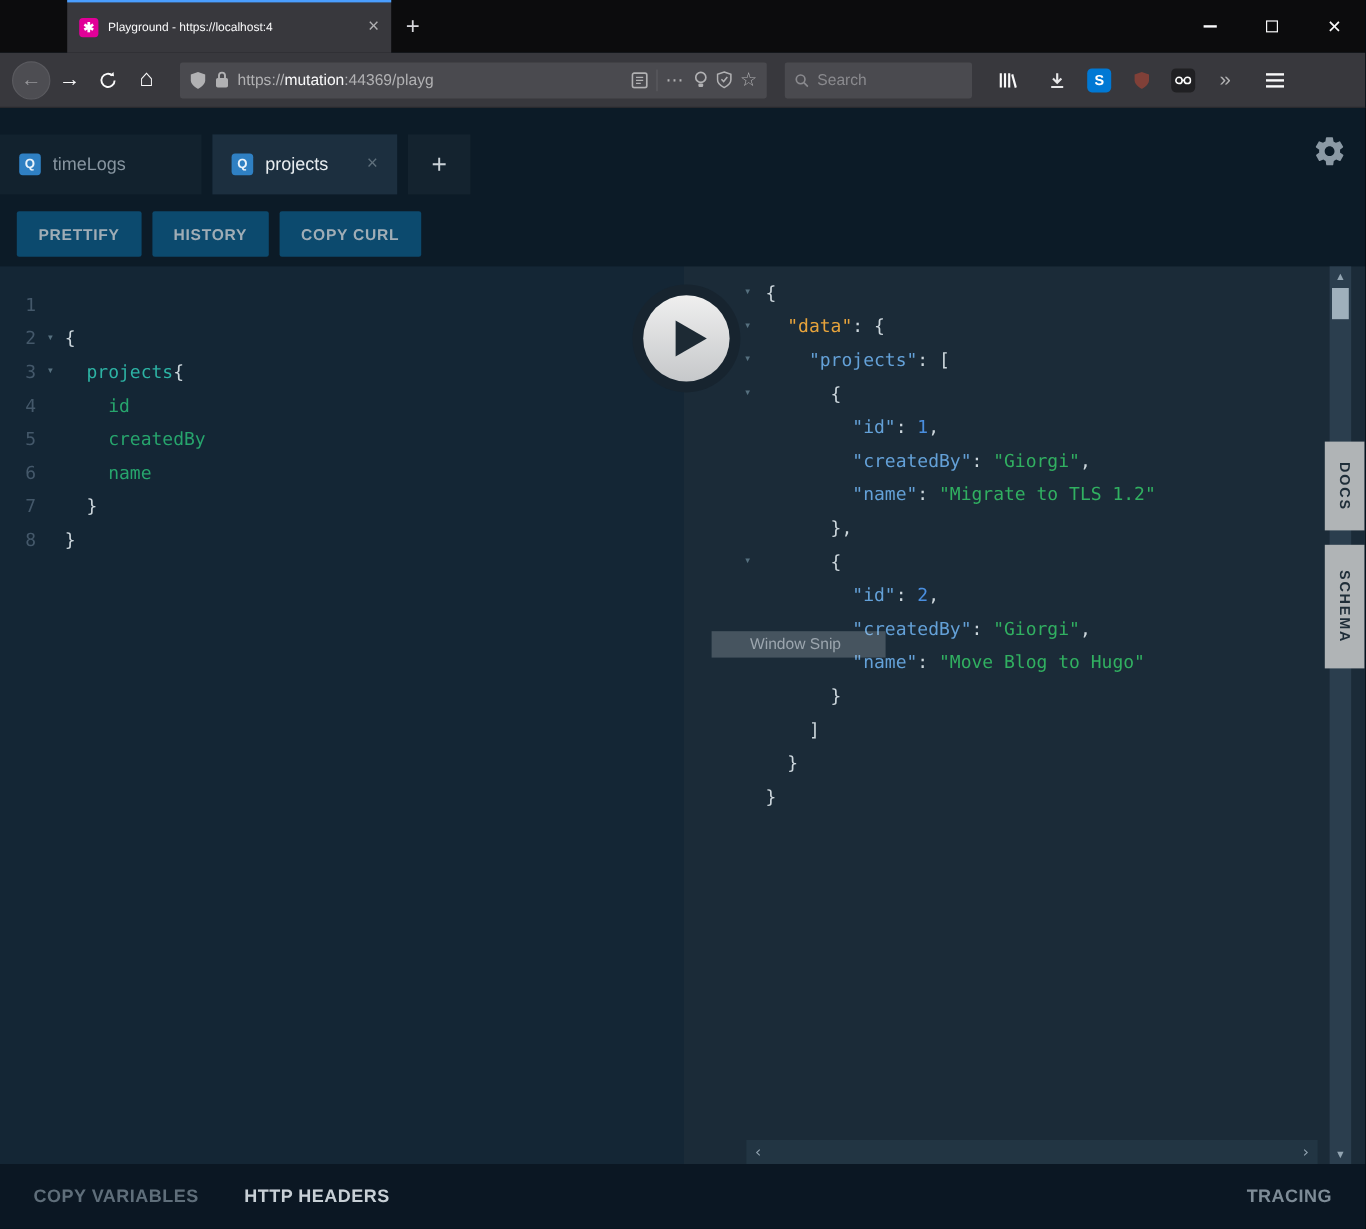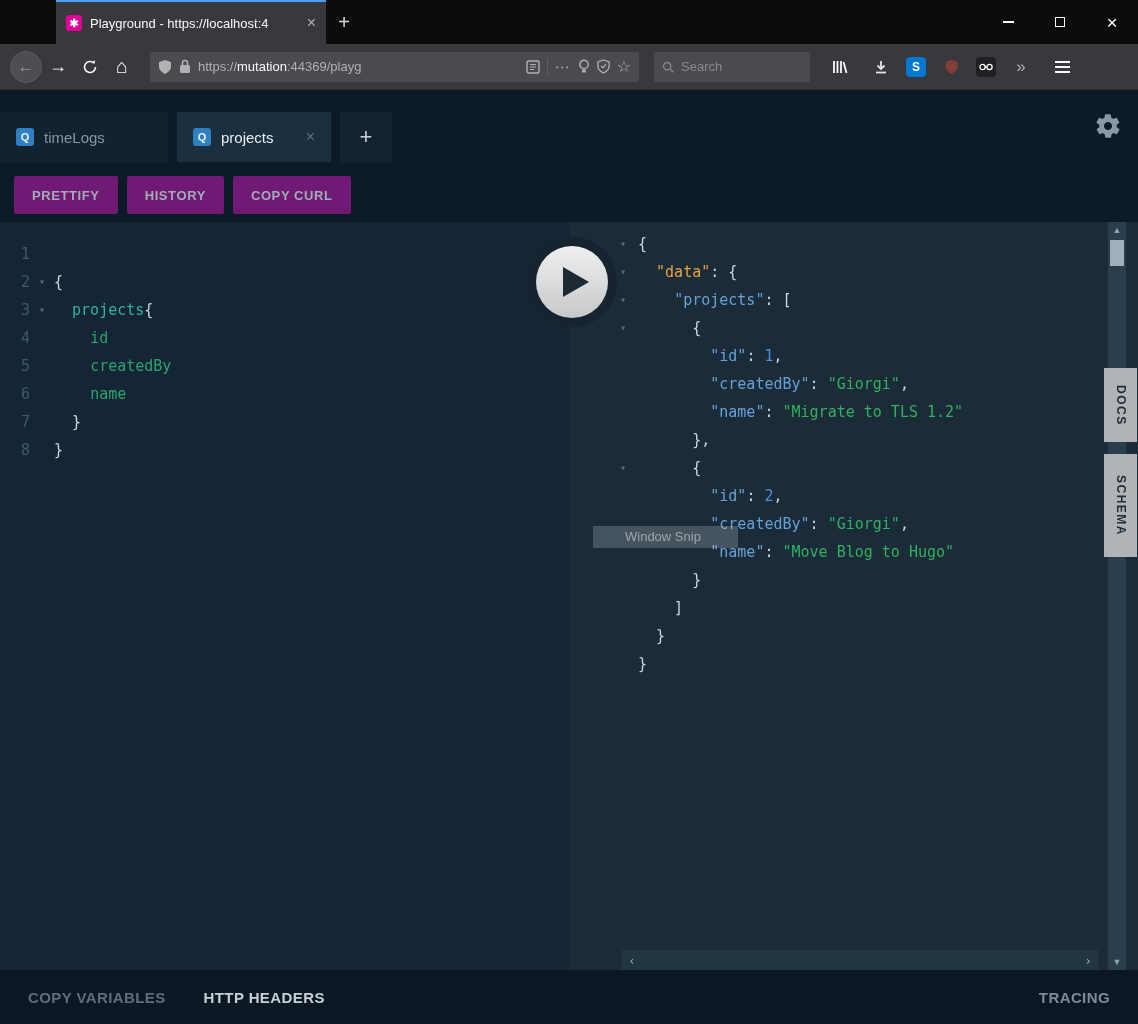--- a/index.html
+++ b/index.html
@@ -4,21 +4,21 @@
 <style>
   * { margin:0; padding:0; box-sizing:border-box; }
   html,body { background:#000; }
   body { font-family:"Liberation Sans", sans-serif; }
   .screen { position:relative; width:1138px; height:1024px; overflow:hidden; background:#0e1d2a; }
 
   
   .titlebar { position:absolute; top:0; left:0; width:100%; height:44px; background:#0c0c0d; display:flex; align-items:stretch; }
   .ff-tab { margin-left:56px; width:270px; background:#38383d; display:flex; align-items:center; padding:0 10px; gap:8px; position:relative; border-top:2px solid #4a9eff; }
   .favicon { width:16px; height:16px; border-radius:3px; background:#e10098; color:#fff; font-size:11px; font-weight:bold; display:flex; align-items:center; justify-content:center; flex:none; }
-  .ff-tab-title { color:#f9f9fa; font-size:13px; white-space:nowrap; overflow:hidden; flex:1; }
+  .ff-tab-title { color:#f9f9fa; font-size:10px; white-space:nowrap; overflow:hidden; flex:1; }
   .ff-tab-close { color:#b1b1b3; font-size:16px; line-height:1; flex:none; }
   .ff-newtab { width:36px; display:flex; align-items:center; justify-content:center; color:#d7d7db; font-size:20px; }
   .win-controls { margin-left:auto; display:flex; }
   .win-btn { width:52px; display:flex; align-items:center; justify-content:center; color:#f9f9fa; }
   .win-min-bar { width:11px; height:1.4px; background:#f9f9fa; }
   .win-max-box { width:10px; height:10px; border:1.4px solid #f9f9fa; }
   .win-close-x { font-size:19px; line-height:1; }
 
   
   .navbar { position:absolute; top:44px; left:0; width:100%; height:46px; background:#38383d; display:flex; align-items:center; padding:0 10px; border-bottom:1px solid #2a2a2e; }
@@ -44,21 +44,21 @@
   .pg { position:absolute; top:90px; left:0; width:100%; height:934px; background:#0c1b27; }
   .pg-tabs { position:absolute; top:22px; left:0; height:50px; display:flex; gap:9px; }
   .pg-tab { height:50px; display:flex; align-items:center; gap:10px; padding:0 16px; font-size:15px; }
   .pg-tab.inactive { width:168px; background:#12222e; color:#8795a0; }
   .pg-tab.active { width:154px; background:#1c2f3f; color:#e8edf0; }
   .q-badge { width:18px; height:18px; border-radius:3px; background:#2f80c3; color:#eaf3fb; font-size:11px; font-weight:bold; display:flex; align-items:center; justify-content:center; flex:none; }
   .pg-tab-close { color:#5f707c; font-size:16px; margin-left:auto; }
   .pg-plus { width:52px; height:50px; background:#14232f; color:#c9d1d7; font-size:22px; display:flex; align-items:center; justify-content:center; }
   .pg-gear { position:absolute; top:22px; right:16px; width:28px; height:28px; }
   .pg-toolbar { position:absolute; top:86px; left:0; width:100%; height:38px; display:flex; align-items:center; padding:0 14px; gap:9px; }
-  .pg-btn { height:38px; background:#701a75; color:#a0adb6; border:none; font-family:"Liberation Sans",sans-serif; font-size:13px; font-weight:bold; letter-spacing:.6px; padding:0 18px; border-radius:2px; flex:none; }
+  .pg-btn { height:38px; background:#0c4a6e; color:#a0adb6; border:none; font-family:"Liberation Sans",sans-serif; font-size:13px; font-weight:bold; letter-spacing:.6px; padding:0 18px; border-radius:2px; flex:none; }
   .endpoint { flex:1; height:38px; background:#0a1823; border:1px solid #223340; border-radius:4px; display:flex; align-items:center; padding:0 14px; gap:10px; }
   .endpoint .dot { width:9px; height:9px; border-radius:50%; background:#4e5e6a; flex:none; }
   .endpoint input { background:transparent; border:none; outline:none; color:#76858f; font-size:14px; width:100%; font-family:"Liberation Sans",sans-serif; }
 
   
   .pg-body { position:absolute; top:132px; left:0; right:0; bottom:54px; display:flex; }
   .code { font-family:"DejaVu Sans Mono", monospace; font-size:15px; }
   .code-line { display:flex; height:28px; line-height:28px; white-space:pre; }
   .editor { width:570px; background:#142635; padding-top:18px; position:relative; z-index:1; }
   .editor .line-num { width:30px; padding-left:12px; text-align:right; color:#44586a; flex:none; }

